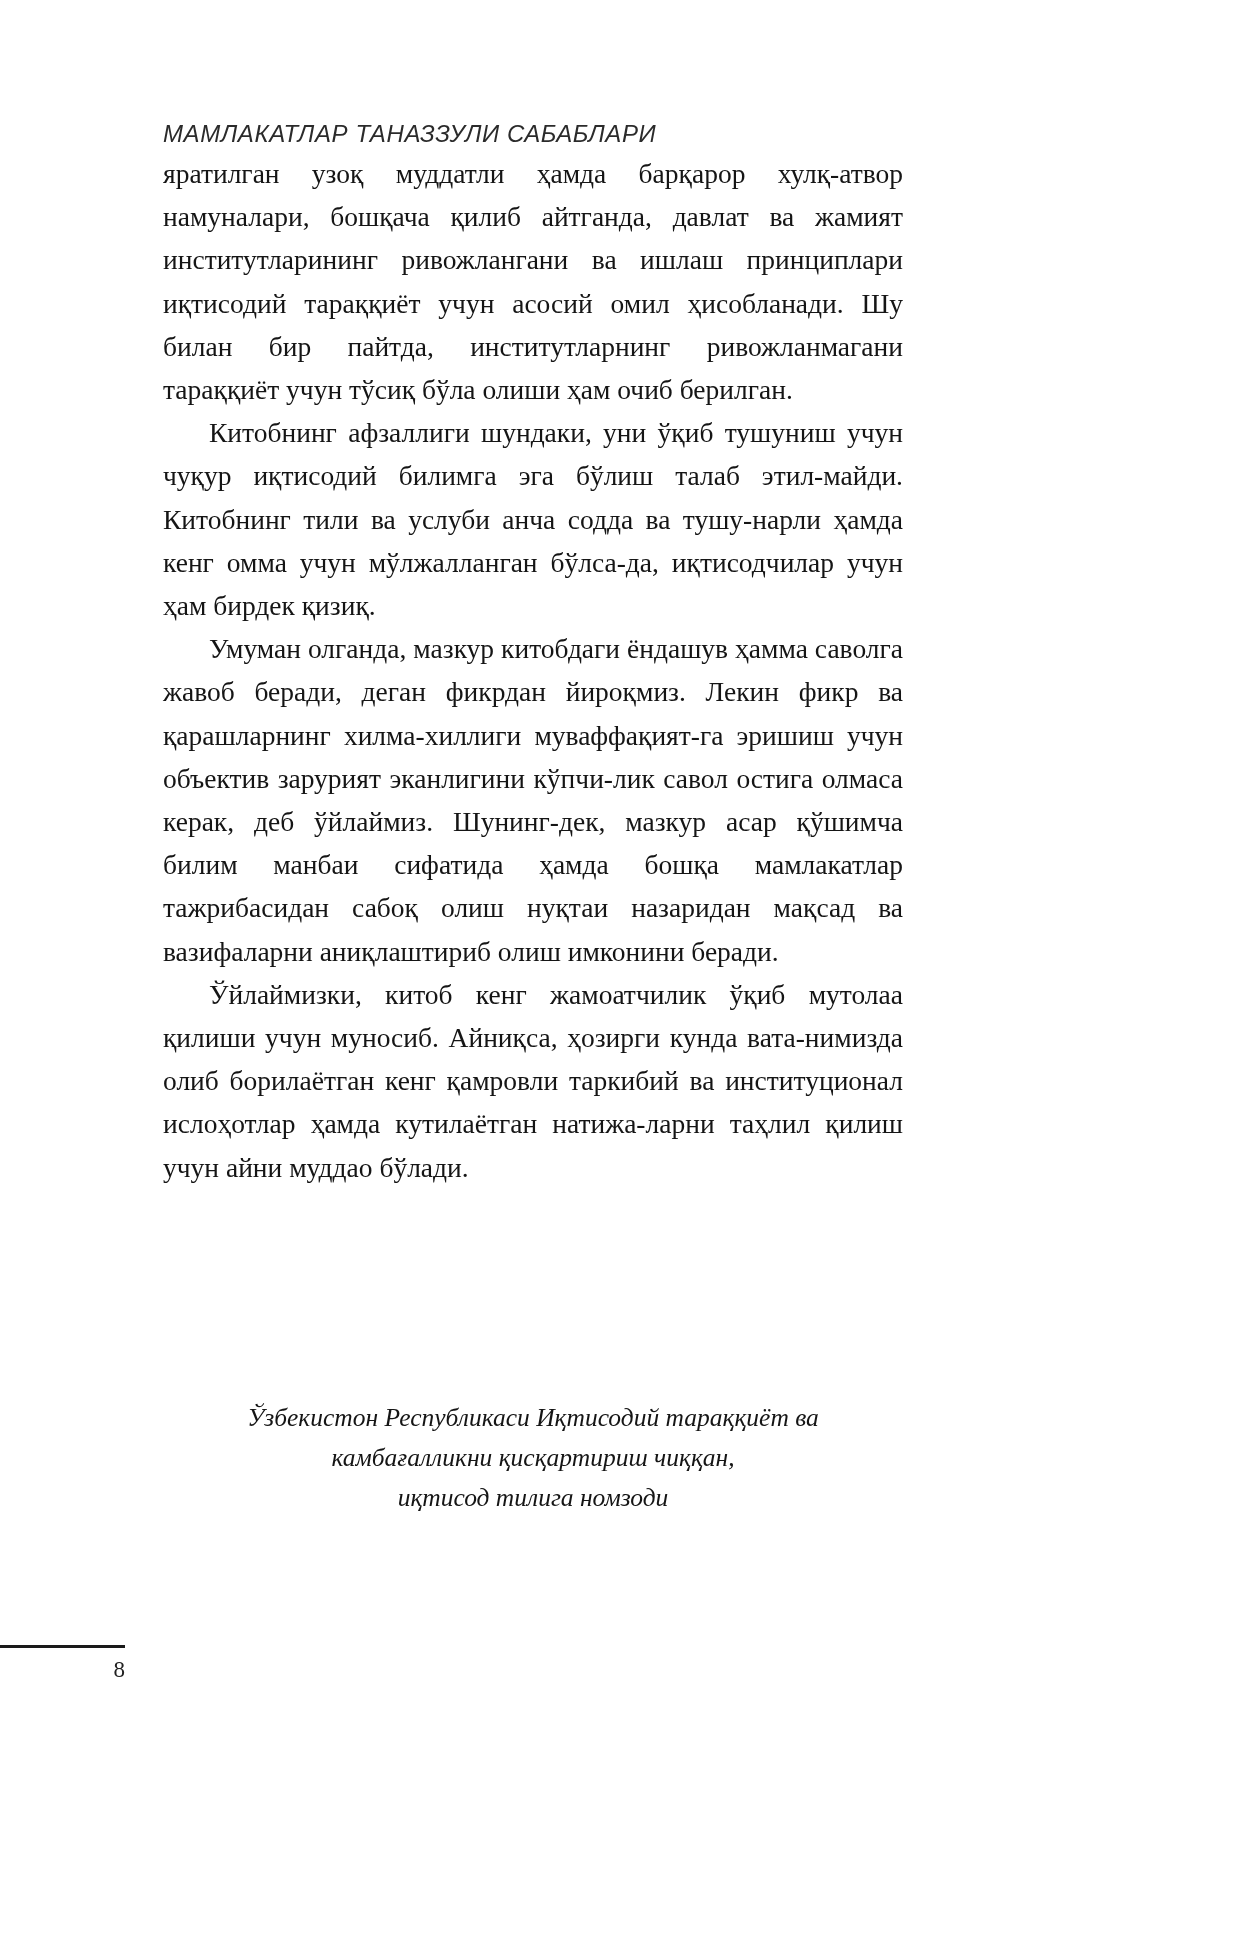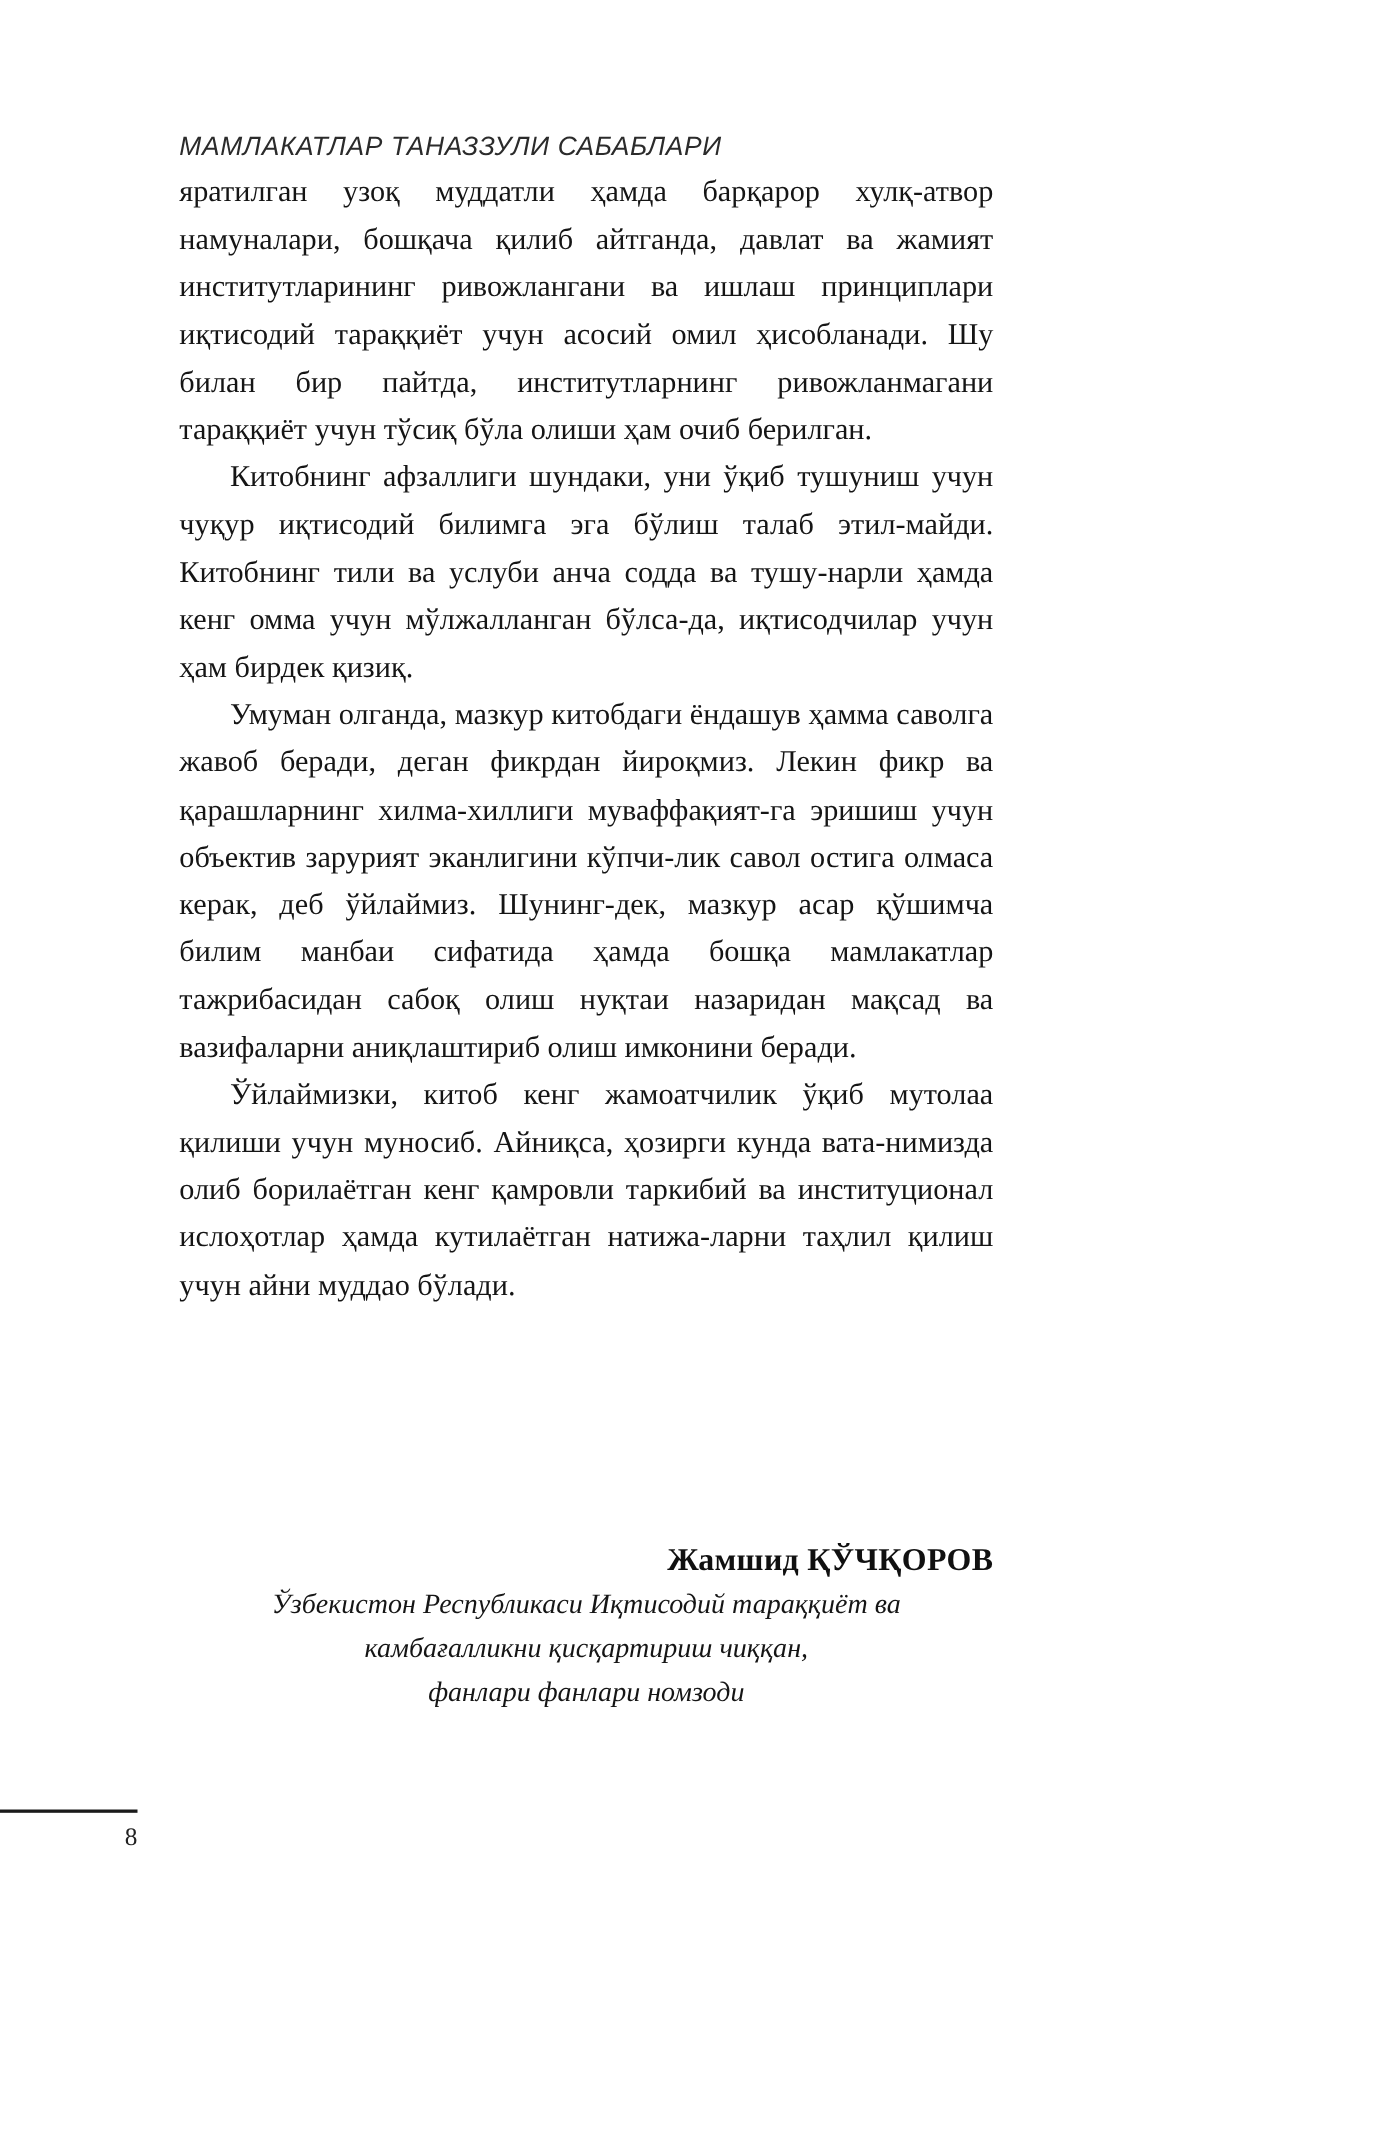--- a/index.html
+++ b/index.html
@@ -106,22 +106,21 @@
   <div class="running-header">МАМЛАКАТЛАР ТАНАЗЗУЛИ САБАБЛАРИ</div>
 
   <div class="text-column">
     <p class="body-par">яратилган узоқ муддатли ҳамда барқарор хулқ-атвор намуналари, бошқача қилиб айтганда, давлат ва жамият институтларининг ривожлангани ва ишлаш принциплари иқтисодий тараққиёт учун асосий омил ҳисобланади. Шу билан бир пайтда, институтларнинг ривожланмагани тараққиёт учун тўсиқ бўла олиши ҳам очиб берилган.</p>
     <p class="body-par indent">Китобнинг афзаллиги шундаки, уни ўқиб тушуниш учун чуқур иқтисодий билимга эга бўлиш талаб этил-майди. Китобнинг тили ва услуби анча содда ва тушу-нарли ҳамда кенг омма учун мўлжалланган бўлса-да, иқтисодчилар учун ҳам бирдек қизиқ.</p>
     <p class="body-par indent">Умуман олганда, мазкур китобдаги ёндашув ҳамма саволга жавоб беради, деган фикрдан йироқмиз. Лекин фикр ва қарашларнинг хилма-хиллиги муваффақият-га эришиш учун объектив зарурият эканлигини кўпчи-лик савол остига олмаса керак, деб ўйлаймиз. Шунинг-дек, мазкур асар қўшимча билим манбаи сифатида ҳамда бошқа мамлакатлар тажрибасидан сабоқ олиш нуқтаи назаридан мақсад ва вазифаларни аниқлаштириб олиш имконини беради.</p>
     <p class="body-par indent">Ўйлаймизки, китоб кенг жамоатчилик ўқиб мутолаа қилиши учун муносиб. Айниқса, ҳозирги кунда вата-нимизда олиб борилаётган кенг қамровли таркибий ва институционал ислоҳотлар ҳамда кутилаётган натижа-ларни таҳлил қилиш учун айни муддао бўлади.</p>
   </div>
 
   <div class="signature">
-    <div class="sig-name">Жамшид ҚЎЧҚОРОВ</div>
     <div class="sig-title-line">Ўзбекистон Республикаси Иқтисодий тараққиёт ва</div>
     <div class="sig-title-line">камбағалликни қисқартириш чиққан,</div>
-    <div class="sig-title-line">фанлари фанлари номзоди</div>
+    <div class="sig-title-line">иқтисод тилига номзоди</div>
   </div>
 
   <div class="footer-rule"></div>
   <div class="page-number">8</div>
 
 </div>
 
 </body></html>

